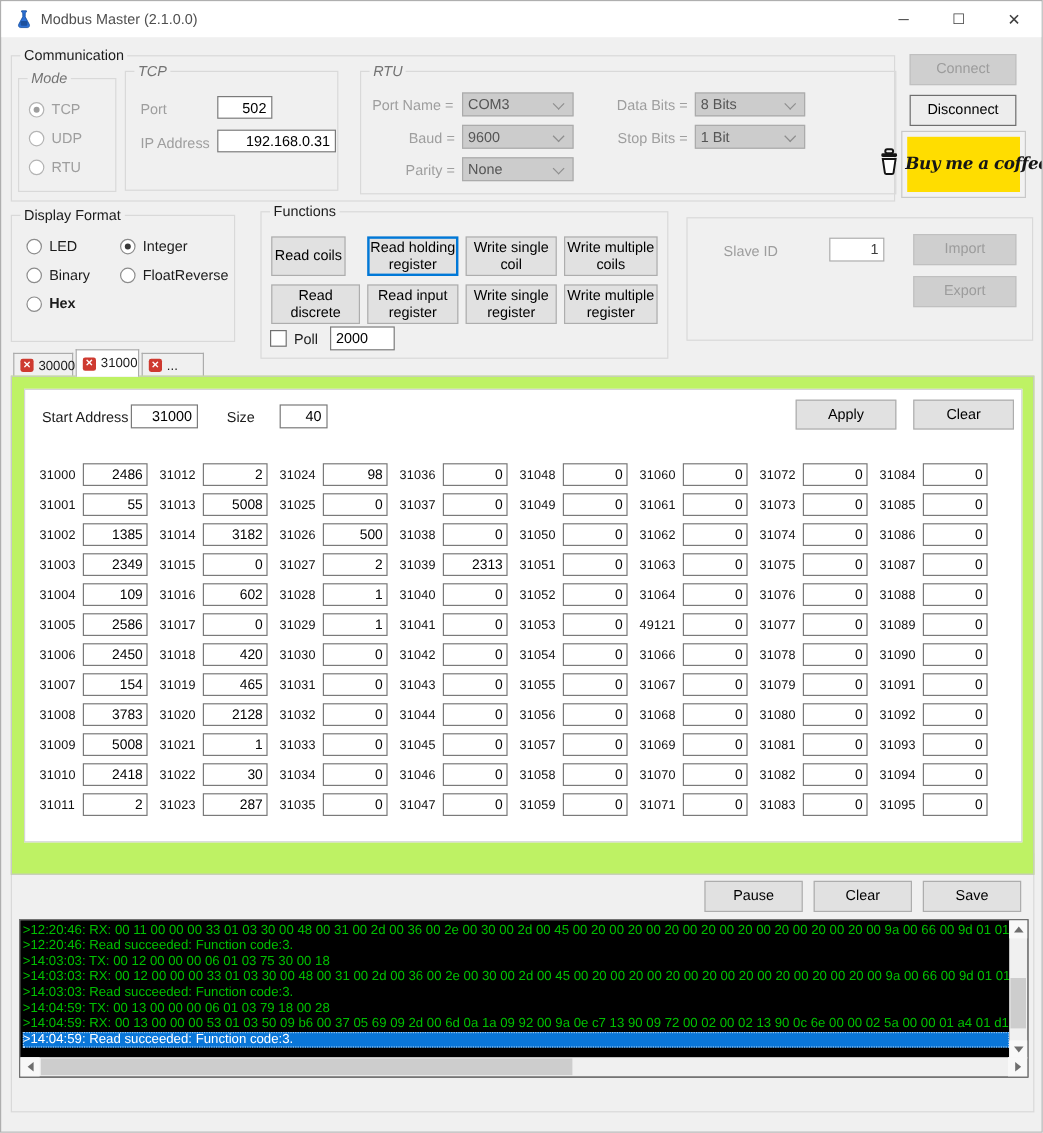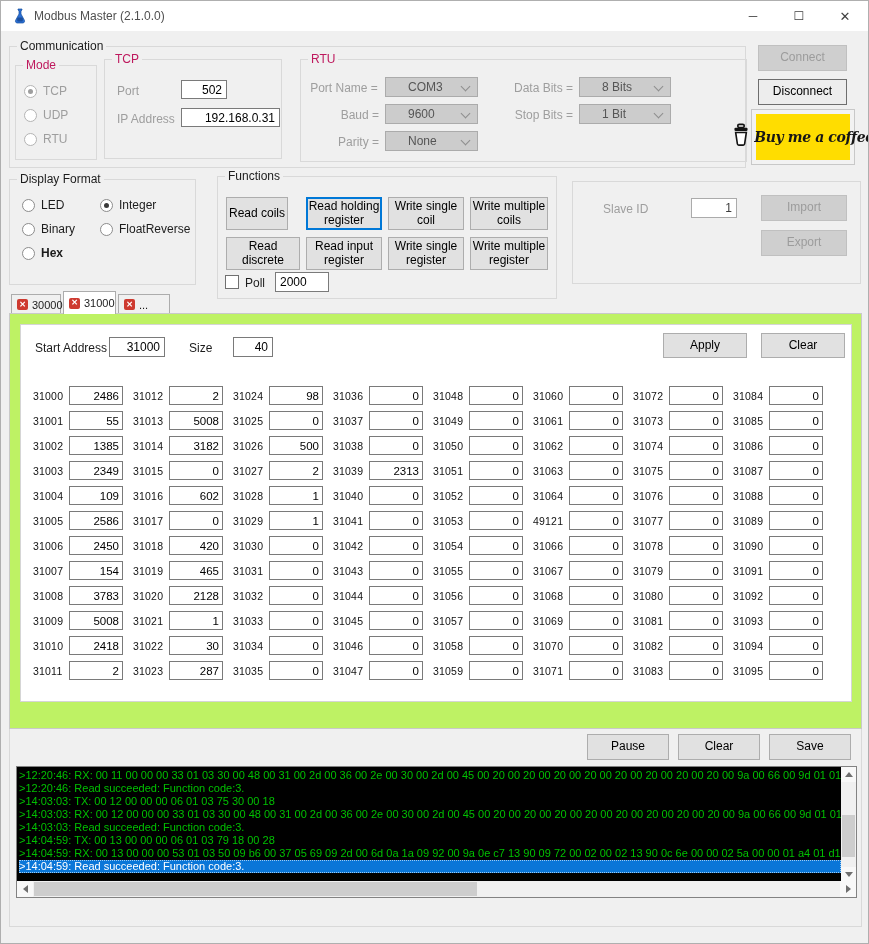--- a/index.html
+++ b/index.html
@@ -12,32 +12,32 @@
   
   #titlebar { position:absolute; left:0; top:0; width:100%; height:30px; background:#FFFFFF; }
   #title-text { position:absolute; left:33px; top:8px; font-size:12px; color:#4F4F4F; }
   .win-ctl { position:absolute; top:0; width:46px; height:30px; display:flex; align-items:center; justify-content:center;
              color:#404040; font-size:12px; }
   #btn-min { right:92px; } #btn-max { right:46px; } #btn-close { right:0; font-size:13px; }
 
   
   .groupbox { position:absolute; border:1px solid #D9D9D9; }
   .gb-title { position:absolute; top:-8px; left:7px; background:#F0F0F0; padding:0 3px; font-size:12px; color:#1C1C1C; white-space:nowrap; }
-  .gb-title.dim { color:#be185d; }
+  .gb-title.dim { color:#737373;font-style:italic; }
 
   .lbl { font-size:12px; color:#1C1C1C; white-space:nowrap; }
   .lbl.dim { color:#9E9E9E; }
 
   .textbox { position:absolute; background:#FFFFFF; border:1px solid #7A7A7A; font-size:12px; color:#000;
              display:flex; align-items:center; justify-content:flex-end; padding:0 4px; }
   .textbox.left { justify-content:flex-start; }
   .textbox.dimborder { border-color:#ABABAB; color:#3C3C3C; }
 
   .combo { position:absolute; background:#CCCCCC; border:1px solid #ABABAB; font-size:12px; color:#555;
-           display:flex; align-items:center; padding-left:22px; }
+           display:flex; align-items:center; padding-left:4px; }
   .combo .chev { position:absolute; right:8px; top:5px; width:7px; height:7px;
                  border-right:1.6px solid #8E8E8E; border-bottom:1.6px solid #8E8E8E; transform:rotate(45deg); }
 
   .btn { position:absolute; background:#E1E1E1; border:1px solid #ADADAD; font-size:12px; color:#000;
          display:flex; align-items:center; justify-content:center; text-align:center; line-height:1.15;
          font-family:"Liberation Sans", sans-serif; }
   .btn.disabled { background:#CFCFCF; border-color:#C0C0C0; color:#9C9C9C; }
   .btn.active { border:2px solid var(--accent,#0078D7); }
   .btn.focused { border-color:#6E6E6E; background:#EDEDED; }
 

